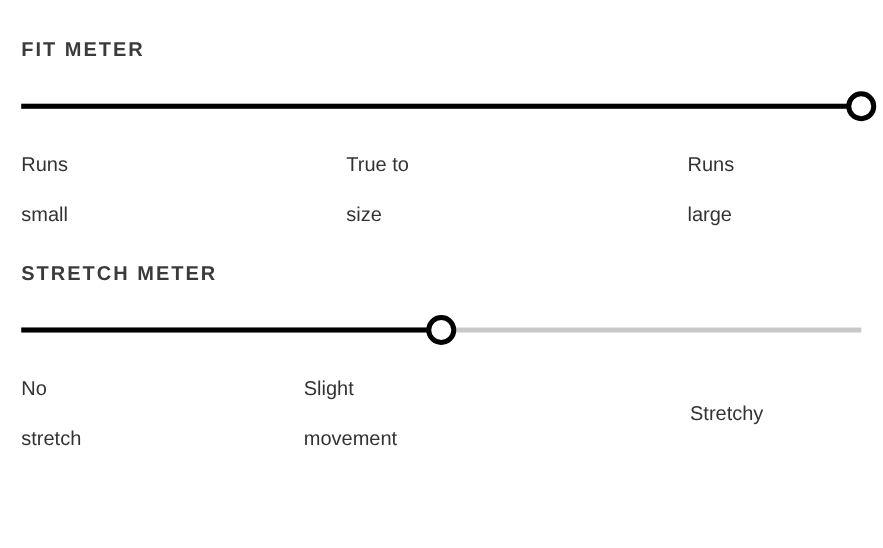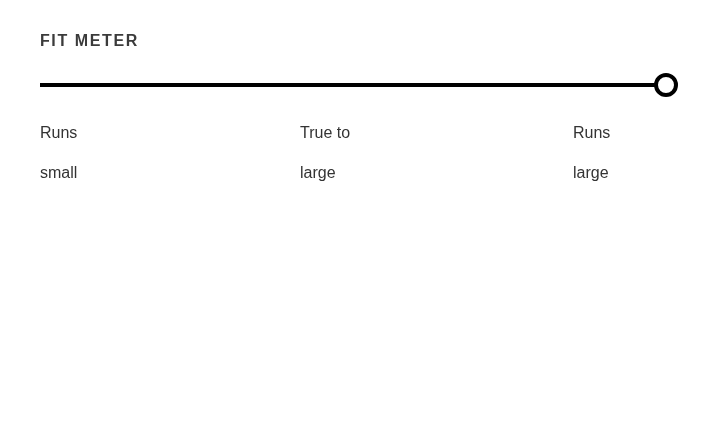--- a/index.html
+++ b/index.html
@@ -16,21 +16,21 @@
     -webkit-font-smoothing: antialiased;
   }
 
   .panel {
     position: absolute;
     left: 0;
     top: 0;
     width: 706px;
     height: 438px;
     box-sizing: border-box;
-    padding: 0 40px;
+    padding: 0 17px;
   }
 
   .meter-block {
     position: relative;
   }
 
   .meter-heading {
     font-size: 16px;
     font-weight: bold;
     letter-spacing: 1.6px;
@@ -103,20 +103,37 @@
     <div class="slider" style="margin-top:22px;">
       <div class="slider-track"></div>
       <div class="slider-fill" style="width:100%;"></div>
       <div class="slider-knob" style="left:100%;"></div>
     </div>
 
     <div class="labels" style="margin-top:16px;">
       <div class="label" style="left:0px;">Runs
 small</div>
       <div class="label" style="left:260px;">True to
-large</div>
+size</div>
       <div class="label" style="left:533px;">Runs
 large</div>
     </div>
   </div>
 
+  <div class="meter-block" style="margin-top:33px;">
+    <div class="meter-heading">STRETCH METER</div>
+
+    <div class="slider" style="margin-top:22px;">
+      <div class="slider-track"></div>
+      <div class="slider-fill" style="width:50%;"></div>
+      <div class="slider-knob" style="left:50%;"></div>
+    </div>
+
+    <div class="labels" style="margin-top:16px;">
+      <div class="label" style="left:0px;">No
+stretch</div>
+      <div class="label" style="left:226px;">Slight
+movement</div>
+      <div class="label single" style="left:535px;">Stretchy</div>
+    </div>
+  </div>
 
 </div>
 
 </body></html>

